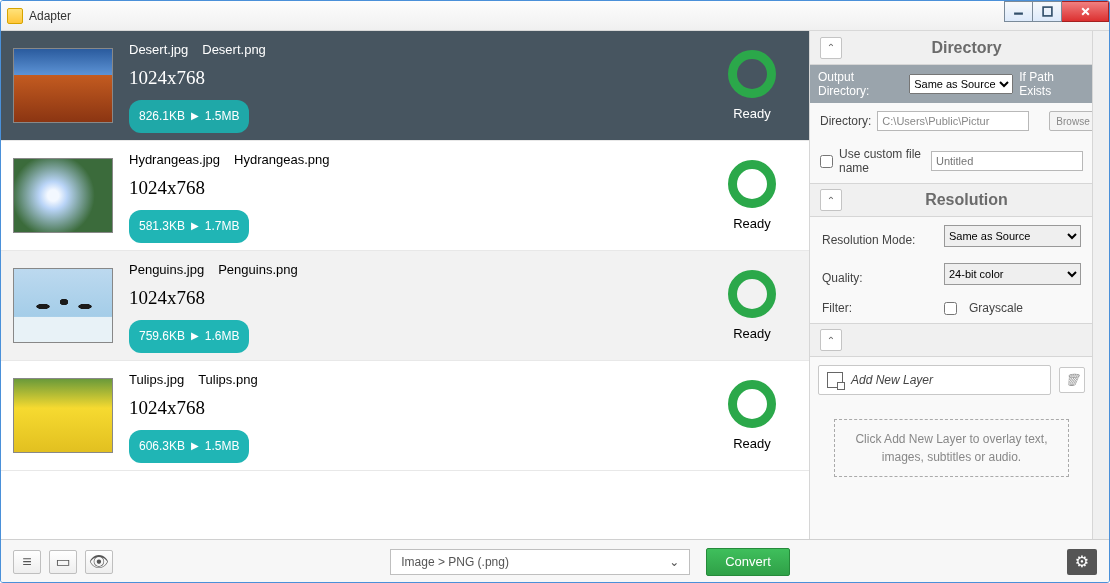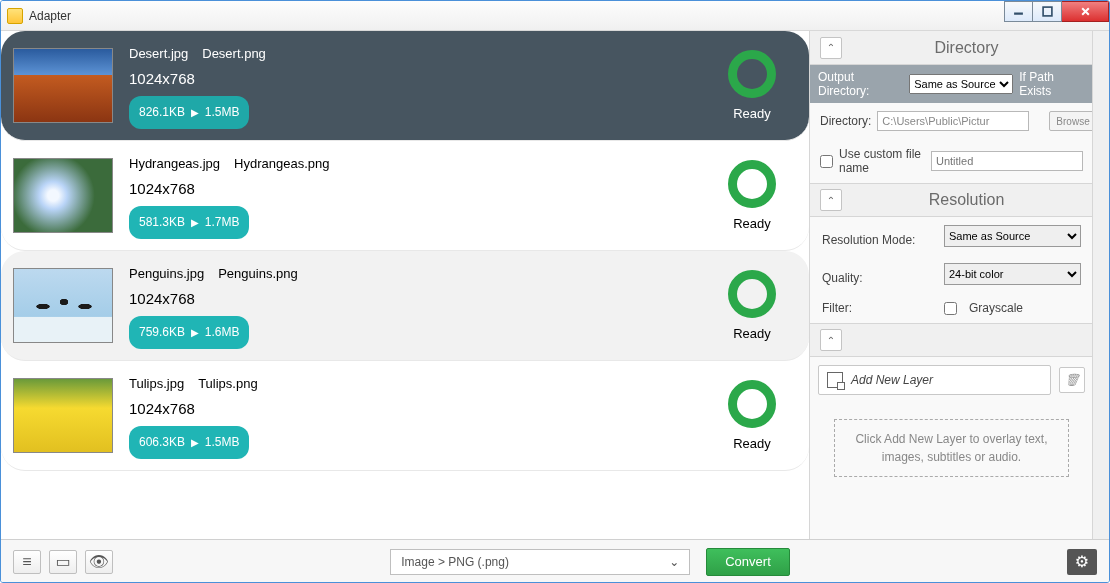--- a/index.html
+++ b/index.html
@@ -7,44 +7,44 @@
 .titlebar { height:30px; background:linear-gradient(#fdfdfd,#f0f0f0); border-bottom:1px solid #d8d8d8; display:flex; align-items:center; padding:0 6px; font-size:12px; color:#333;}
 .titlebar .icon { width:16px; height:16px; margin-right:6px; background:linear-gradient(#ffe27a,#ffc63a); border:1px solid #d6a400; border-radius:2px;}
 .winbtns { position:absolute; right:0; top:0; display:flex; }
 .winbtns div { height:21px; display:flex; align-items:center; justify-content:center; border:1px solid #7a8a99; border-left:none; background:linear-gradient(#f7f9fb,#ddeafb); }
 .winbtns div:first-child{border-left:1px solid #7a8a99;}
 .winbtn { width:29px; }
 .close { width:47px; background:linear-gradient(#f08080,#dc3030)!important; border-color:#a52020!important; color:#fff;}
 .winbtns svg { width:11px; height:11px; }
 .content { display:flex; height:508px; }
 .list { flex:1; overflow:auto; background:#fff;}
-.row { display:flex; align-items:center; padding:8px 12px; height:110px; border-bottom:1px solid #e8e8e8; position:relative;border-radius:24px;}
+.row { display:flex; align-items:center; padding:8px 12px; height:110px; border-bottom:1px solid #e8e8e8; position:relative;}
 .row.sel { background:#475560; color:#fff;}
 .row.alt { background:#f2f2f2;}
 .thumb { width:100px; height:75px; border:1px solid #888; margin-right:16px; flex-shrink:0;}
 .t-desert{background:linear-gradient(to bottom,#2a5b9e 0%,#5c92d4 35%,#c35b20 36%,#8b3512 100%);}
 .t-hydr{background:radial-gradient(circle at 40% 50%,#f3f8ff 8%,#b9d4f7 20%,#3b6b3b 60%);}
 .t-peng{background:linear-gradient(to bottom,#bcd9ef 0%,#a4cde8 65%,#e8f2f7 66%);position:relative;}
 .t-peng::after{content:"";position:absolute;left:15px;top:15px;width:70px;height:45px;background:radial-gradient(ellipse at 20% 50%,#1a1a1a 8%,transparent 9%),radial-gradient(ellipse at 50% 40%,#1a1a1a 8%,transparent 9%),radial-gradient(ellipse at 80% 50%,#1a1a1a 8%,transparent 9%);}
 .t-tulip{background:linear-gradient(to bottom,#6a9a3a 0%,#f6da30 40%,#e2c020 100%);}
 .meta { flex:1; font-size:13px; line-height:1.8;}
 .names span{margin-right:14px;}
-.dims{font-size:15px;}
+.dims{font-size:19px;font-family:Liberation Serif, serif;}
 .pill{display:inline-flex;align-items:center;background:#20b5b5;color:#fff;font-size:12px;border-radius:12px;padding:6px 10px;margin-top:4px;}
 .pill .arrow{margin:0 6px;font-size:10px;}
 .row.sel .pill{background:#1fa8a8;}
 .status{width:90px;text-align:center;font-size:13px;}
 .ring{width:48px;height:48px;border:9px solid #2ba84a;border-radius:50%;margin:0 auto 8px;}
 .side{width:300px;background:#f9f9f9;border-left:1px solid #d6d6d6;overflow:auto;font-size:12px;color:#444; position:relative;}
 .side::after{content:"";position:absolute;right:0;top:0;width:16px;height:100%;background:#f0f0f0;border-left:1px solid #d6d6d6;}
 .side-inner{margin-right:16px;}
 .section-h{display:flex;align-items:center;height:34px;background:#f0f0f0;border-bottom:1px solid #d6d6d6;border-top:1px solid #d6d6d6;padding:0 10px;}
 .section-h:first-child{border-top:none;}
 .chev{width:22px;height:22px;border:1px solid #c4c4c4;border-radius:2px;background:#fff;display:flex;align-items:center;justify-content:center;margin-right:8px;font-size:10px;color:#666;}
-.stitle{flex:1;text-align:center;font-size:16px;color:#6b6b6b;}
+.stitle{flex:1;text-align:center;font-size:16px;color:#6b6b6b;font-weight:bold;}
 .band{background:#9aa4ac;color:#fff;padding:5px 8px;display:flex;align-items:center;font-size:12px;gap:6px;}
 .band select{flex:1;font-size:11px;height:20px;}
 .plain{padding:8px 10px;display:flex;align-items:center;gap:6px;}
 .plain input[type=text]{flex:1;font-size:11px;height:20px;padding:0 4px;border:1px solid #b8b8b8;color:#888;}
 .plain button{font-size:10px;height:20px;padding:0 6px;border:1px solid #b8b8b8;background:#f4f4f4;color:#888;border-radius:2px;margin-left:14px;}
 .srow{padding:8px 12px;display:flex;align-items:flex-end;gap:12px;}
 .srow label{width:110px;}
 .srow select{flex:1;height:22px;font-size:11px;border:1px solid #999;}
 .addlayer{margin:8px;display:flex;align-items:center;gap:8px;border:1px solid #c8c8c8;background:#fff;padding:6px 8px;border-radius:2px;}
 .trash{margin:8px 8px 8px auto;width:26px;height:26px;border:1px solid #c8c8c8;background:#fff;display:flex;align-items:center;justify-content:center;color:#999;border-radius:2px;}

